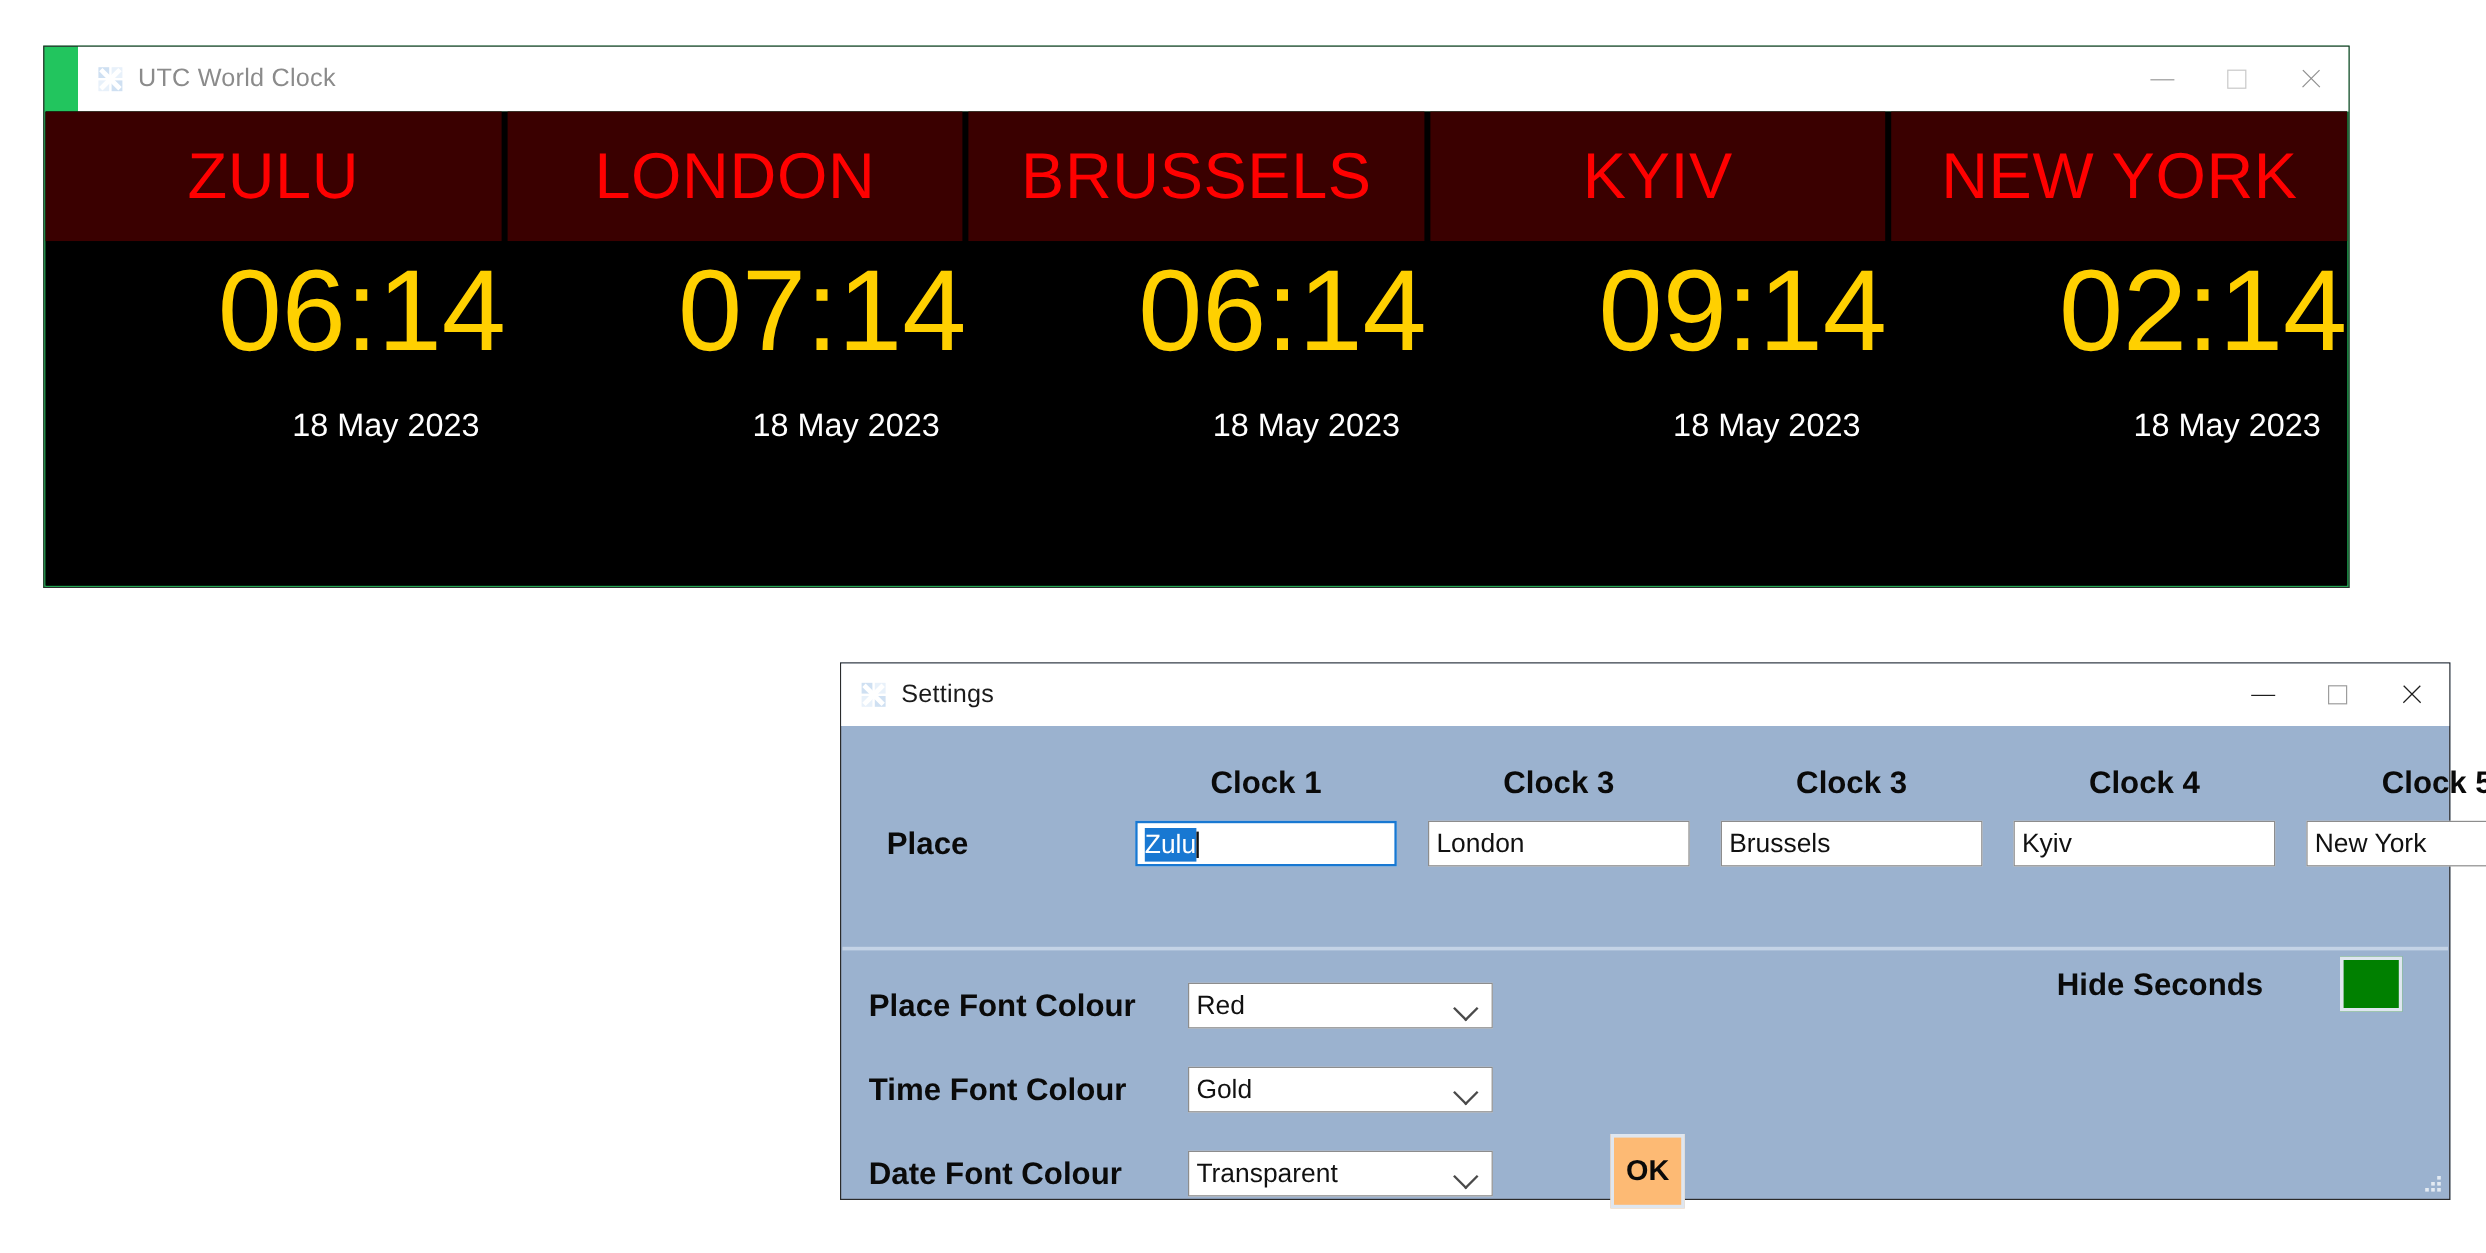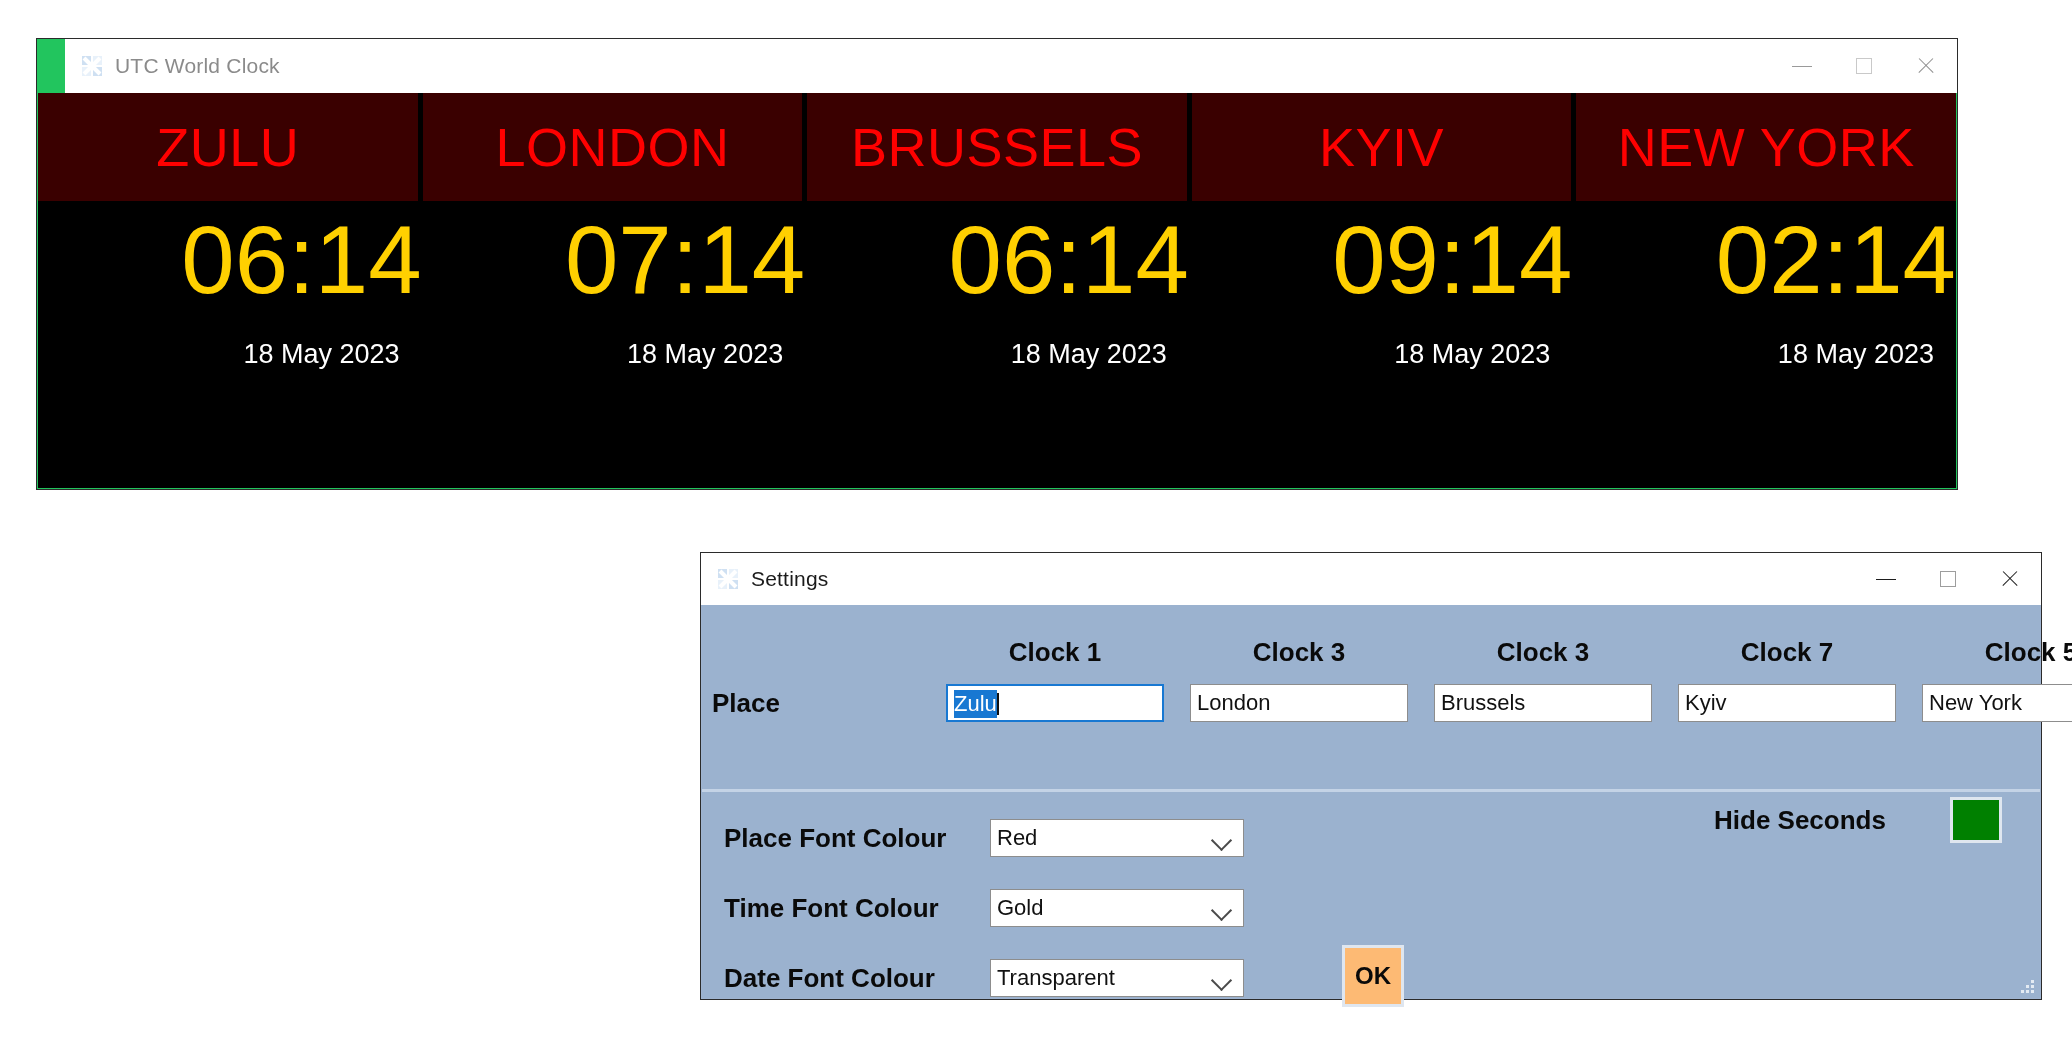--- a/index.html
+++ b/index.html
@@ -162,21 +162,21 @@
   .hdr-row, .place-row {
     display: flex;
     align-items: center;
   }
   .row-label {
     width: 244px;
     flex: 0 0 auto;
     font-size: 26px;
     font-weight: bold;
     color: #0a0a0a;
-    padding-left: 10px;
+    padding-left: 37px;
     box-sizing: border-box;
     white-space: nowrap;
   }
   .clock-field-col {
     flex: 0 0 auto;
     width: 218px;
     margin-right: 26px;
   }
   .clock-hdr {
     font-size: 26px;
@@ -421,21 +421,21 @@
         <div class="clock-field-col">
           <div class="clock-hdr">Clock 1</div>
         </div>
         <div class="clock-field-col">
           <div class="clock-hdr">Clock 3</div>
         </div>
         <div class="clock-field-col">
           <div class="clock-hdr">Clock 3</div>
         </div>
         <div class="clock-field-col">
-          <div class="clock-hdr">Clock 7</div>
+          <div class="clock-hdr">Clock 4</div>
         </div>
         <div class="clock-field-col">
           <div class="clock-hdr">Clock 5</div>
         </div>
       </div>
 
       <div class="place-row">
         <div class="row-label">Place</div>
         <div class="clock-field-col">
           <div class="text-input focused"><span class="sel-text">Zulu</span><span class="caret"></span></div>

